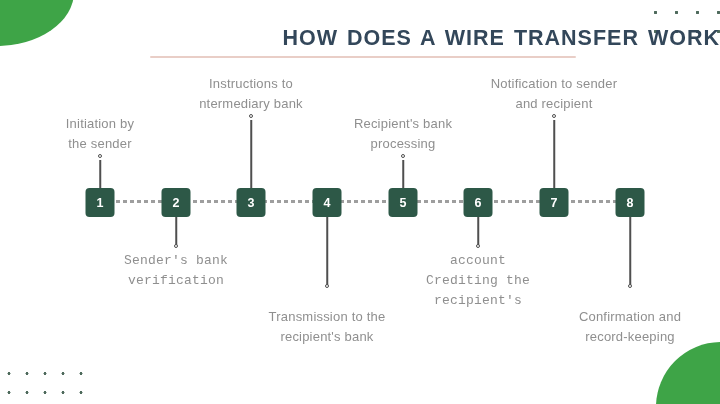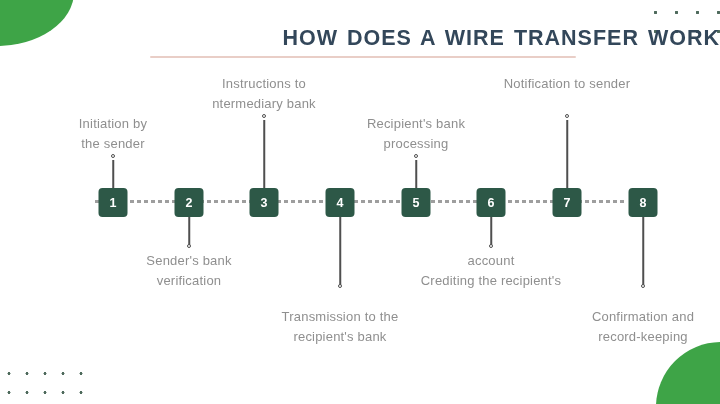--- a/index.html
+++ b/index.html
@@ -36,21 +36,21 @@
   .title-underline{
     position:absolute;left:150px;top:56px;width:426px;height:2px;
     background:var(--underline-red);opacity:.35;border-radius:1px;
   }
   
   .timeline-line{
     position:absolute;left:95px;top:200px;width:530px;height:3px;
     background:repeating-linear-gradient(90deg,var(--dash-gray) 0 4px,transparent 4px 7px);
   }
   .step{position:absolute;top:0;height:404px;width:0;}
-  .step > *{position:absolute;transform:translateX(-50%);left:18px;}
+  .step > *{position:absolute;transform:translateX(-50%);left:5px;}
   .node{
     top:188px;width:29px;height:29px;border-radius:4px;
     background:var(--node-green);
     display:flex;align-items:center;justify-content:center;
   }
   .node span{color:#ffffff;font-size:12.5px;font-weight:700;}
   .stick{width:1.5px;background:var(--connector-gray);}
   .dot-end{
     width:4px;height:4px;border:1.3px solid var(--connector-gray);
     border-radius:50%;background:#ffffff;
@@ -62,21 +62,21 @@
   }
   
   .above.short .stick{top:160px;height:28px;}
   .above.short .dot-end{top:154px;}
   .above.short .label{top:114px;}
   .above.long .stick{top:120px;height:68px;}
   .above.long .dot-end{top:114px;}
   .above.long .label{top:74px;}
   .below.short .stick{top:217px;height:28px;}
   .below.short .dot-end{top:244px;}
-  .below.short .label{top:251px;}
+  .below.short .label{top:251px;font-family:Liberation Mono, monospace;}
   .below.long .stick{top:217px;height:68px;}
   .below.long .dot-end{top:284px;}
   .below.long .label{top:291px;margin-top:16px;}
 </style>
 </head>
 <body>
 
 <div class="blob tl"></div>
 <div class="blob br"></div>
 <div class="dots tr"></div>
@@ -155,20 +155,21 @@
   <div class="dot-end"></div>
   <div class="label">
       <span>account</span>
       <span>Crediting the recipient's</span>
     </div>
 </div>
 
 <div class="step above long" style="left:549px">
   <div class="label">
       <span>Notification to sender</span>
+      <span>and recipient</span>
     </div>
   <div class="dot-end"></div>
   <div class="stick"></div>
   <div class="node">
       <span>7</span>
     </div>
 </div>
 
 <div class="step below long" style="left:625px">
   <div class="node">

